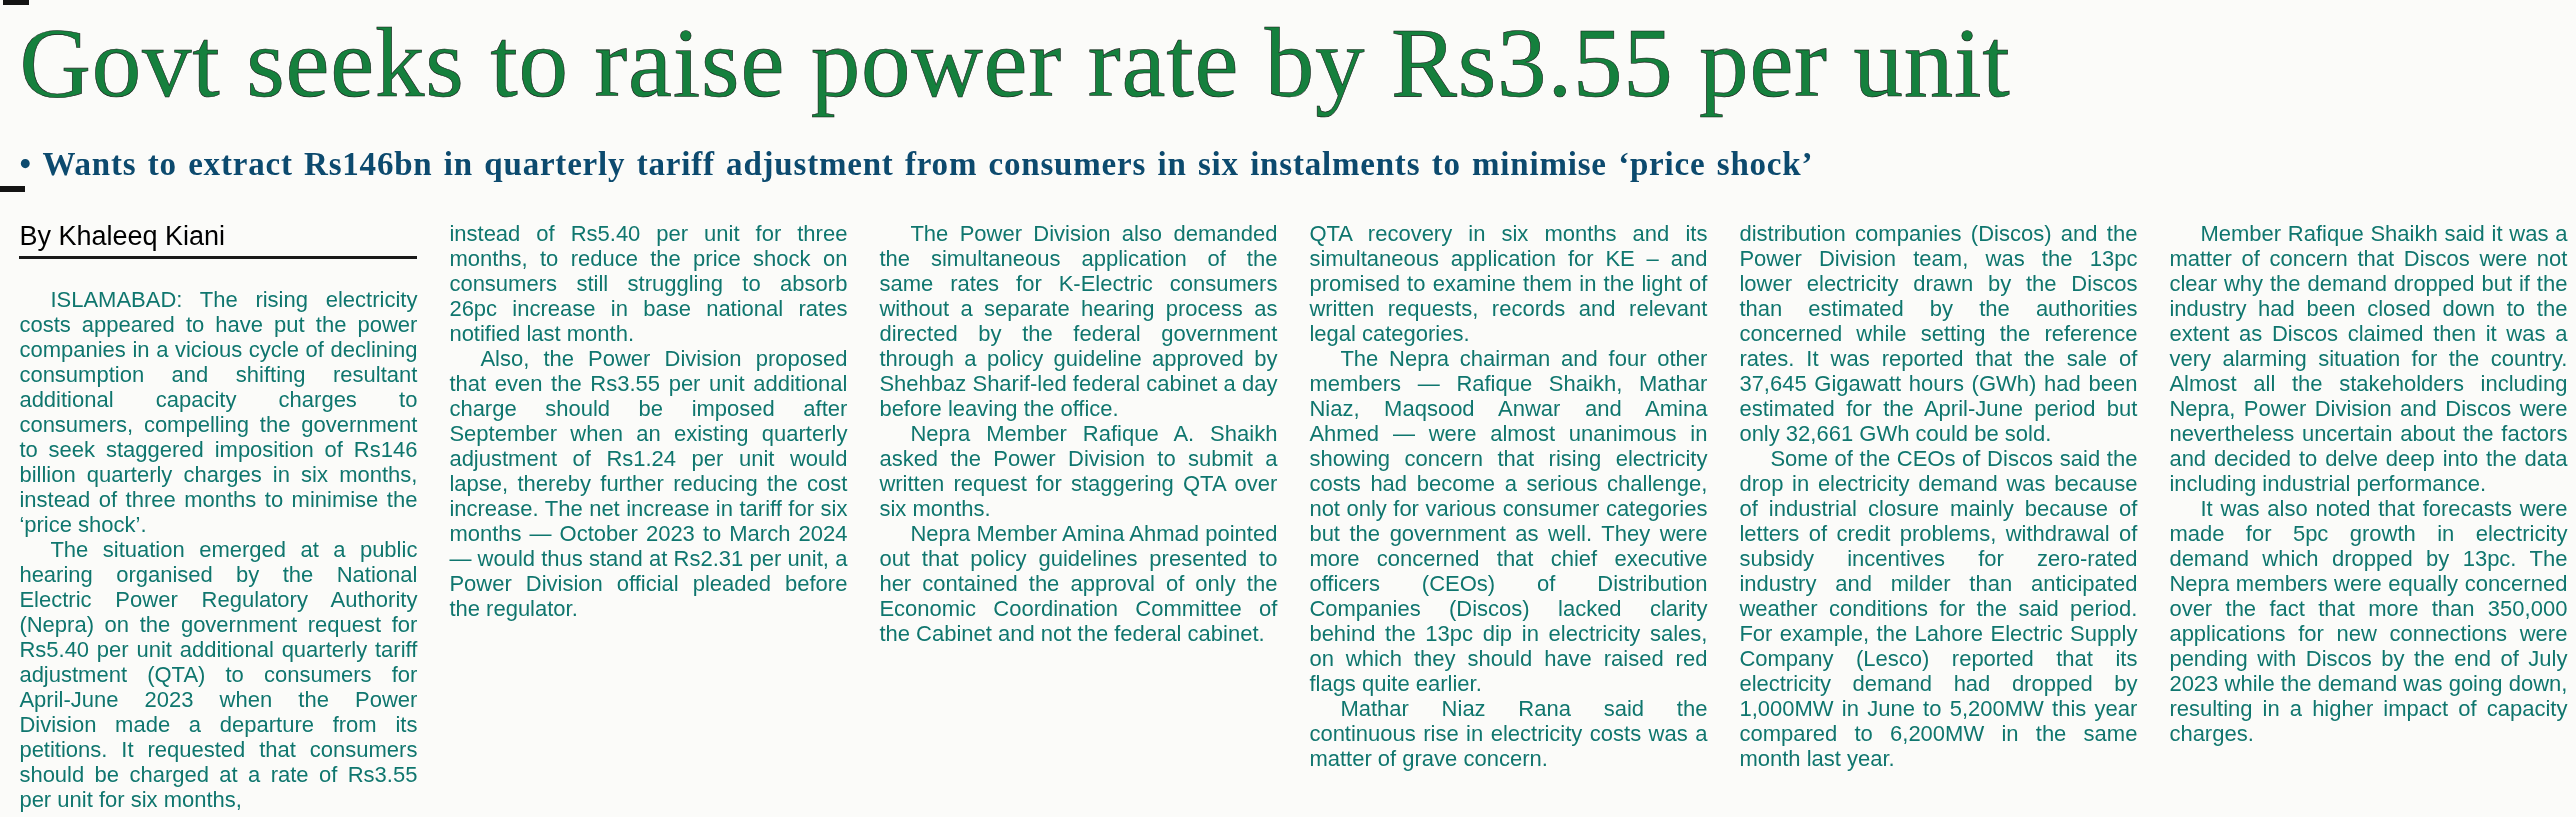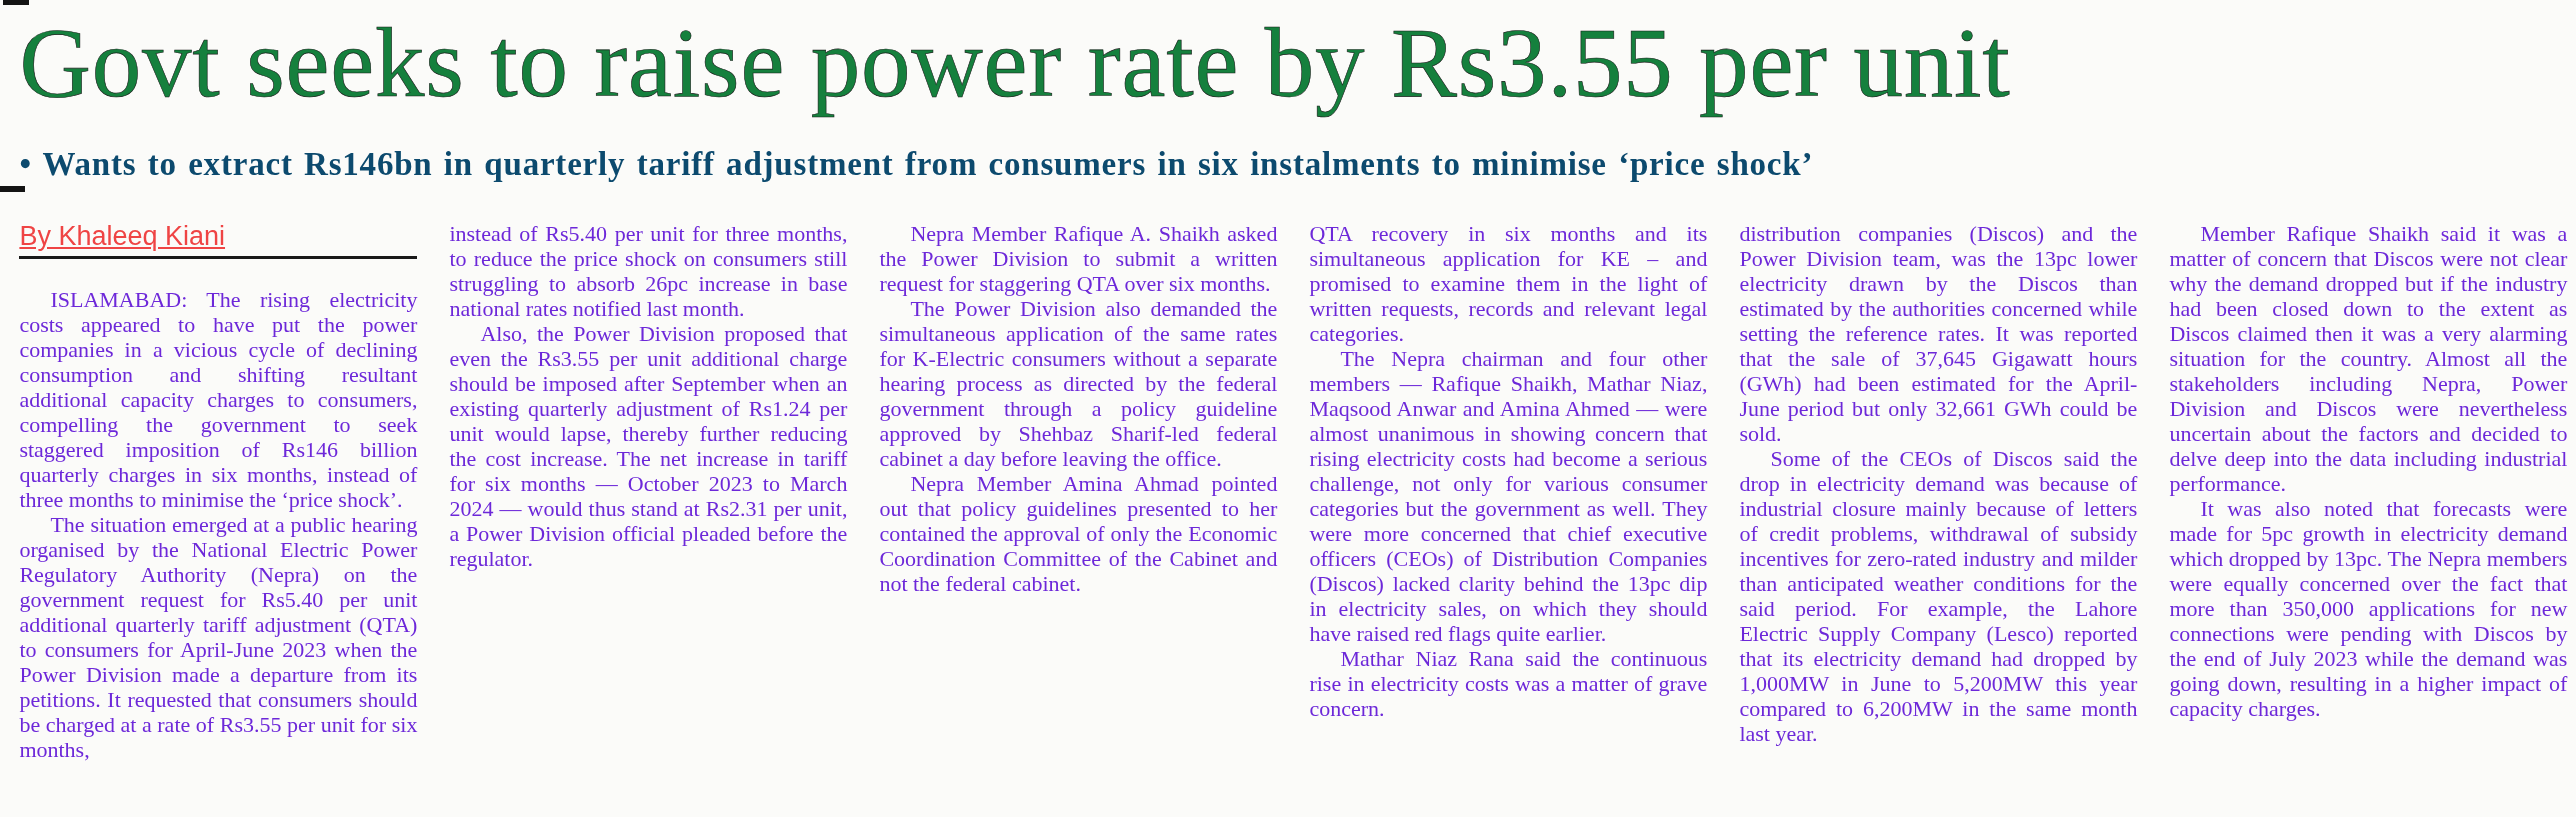--- a/index.html
+++ b/index.html
@@ -52,37 +52,36 @@
     left: 19.4px;
     top: 221px;
     display: flex;
     gap: 32px;
   }
   .col { width: 398px; }
   .byline {
     font-family: "Liberation Sans", sans-serif;
     font-size: 27px;
     line-height: 1;
-    color: #ef4444;
+    color: #000000;
     margin: 2.3px 0 0 0;
-    text-decoration: underline;
   }
   .byline-rule {
     border: 0;
     border-top: 3.1px solid #191919;
     margin: 5.4px 0 0 0;
     width: 100%;
   }
   p.body {
     margin: 0;
-    font-family: Liberation Serif, serif;
+    font-family: Liberation Sans, sans-serif;
     font-size: 22px;
     line-height: 25px;
     text-align: justify;
-    color: #6d28d9;
+    color: #0f766e;
     hyphens: auto;
     -webkit-hyphens: auto;
   }
   p.body.indent { text-indent: 31px; }
   .col[data-col="0"] p.body:first-of-type { margin-top: 28px; }
 </style>
 </head>
 <body>
 
 <div class="page">
@@ -98,22 +97,22 @@
       <div class="byline">By Khaleeq Kiani</div>
       <hr class="byline-rule">
     <p class="body indent">ISLAMABAD: The rising electricity costs appeared to have put the power companies in a vicious cycle of declining consumption and shifting resultant additional capacity charges to consumers, compelling the government to seek staggered imposition of Rs146 billion quarterly charges in six months, instead of three months to minimise the ‘price shock’.</p>
         <p class="body indent">The situation emerged at a public hearing organised by the National Electric Power Regulatory Authority (Nepra) on the government request for Rs5.40 per unit additional quarterly tariff adjustment (QTA) to consumers for April-June 2023 when the Power Division made a departure from its petitions. It requested that consumers should be charged at a rate of Rs3.55 per unit for six months,</p>
       </div>
     <div class="col" data-col="1">
         <p class="body">instead of Rs5.40 per unit for three months, to reduce the price shock on consumers still struggling to absorb 26pc increase in base national rates notified last month.</p>
         <p class="body indent">Also, the Power Division proposed that even the Rs3.55 per unit additional charge should be imposed after September when an existing quarterly adjustment of Rs1.24 per unit would lapse, thereby further reducing the cost increase. The net increase in tariff for six months — October 2023 to March 2024 — would thus stand at Rs2.31 per unit, a Power Division official pleaded before the regulator.</p>
       </div>
     <div class="col" data-col="2">
+        <p class="body indent">The Power Division also demanded the simultaneous application of the same rates for K-Electric consumers without a separate hearing process as directed by the federal government through a policy guideline approved by Shehbaz Sharif-led federal cabinet a day before leaving the office.</p>
         <p class="body indent">Nepra Member Rafique A. Shaikh asked the Power Division to submit a written request for staggering QTA over six months.</p>
-        <p class="body indent">The Power Division also demanded the simultaneous application of the same rates for K-Electric consumers without a separate hearing process as directed by the federal government through a policy guideline approved by Shehbaz Sharif-led federal cabinet a day before leaving the office.</p>
         <p class="body indent">Nepra Member Amina Ahmad pointed out that policy guidelines presented to her contained the approval of only the Economic Coordination Committee of the Cabinet and not the federal cabinet.</p>
       </div>
     <div class="col" data-col="3">
         <p class="body">QTA recovery in six months and its simultaneous application for KE – and promised to examine them in the light of written requests, records and relevant legal categories.</p>
         <p class="body indent">The Nepra chairman and four other members — Rafique Shaikh, Mathar Niaz, Maqsood Anwar and Amina Ahmed — were almost unanimous in showing concern that rising electricity costs had become a serious challenge, not only for various consumer categories but the government as well. They were more concerned that chief executive officers (CEOs) of Distribution Companies (Discos) lacked clarity behind the 13pc dip in electricity sales, on which they should have raised red flags quite earlier.</p>
         <p class="body indent">Mathar Niaz Rana said the continuous rise in electricity costs was a matter of grave concern.</p>
       </div>
     <div class="col" data-col="4">
         <p class="body">distribution companies (Discos) and the Power Division team, was the 13pc lower electricity drawn by the Discos than estimated by the authorities concerned while setting the reference rates. It was reported that the sale of 37,645 Gigawatt hours (GWh) had been estimated for the April-June period but only 32,661 GWh could be sold.</p>
         <p class="body indent">Some of the CEOs of Discos said the drop in electricity demand was because of industrial closure mainly because of letters of credit problems, withdrawal of subsidy incentives for zero-rated industry and milder than anticipated weather conditions for the said period. For example, the Lahore Electric Supply Company (Lesco) reported that its electricity demand had dropped by 1,000MW in June to 5,200MW this year compared to 6,200MW in the same month last year.</p>

